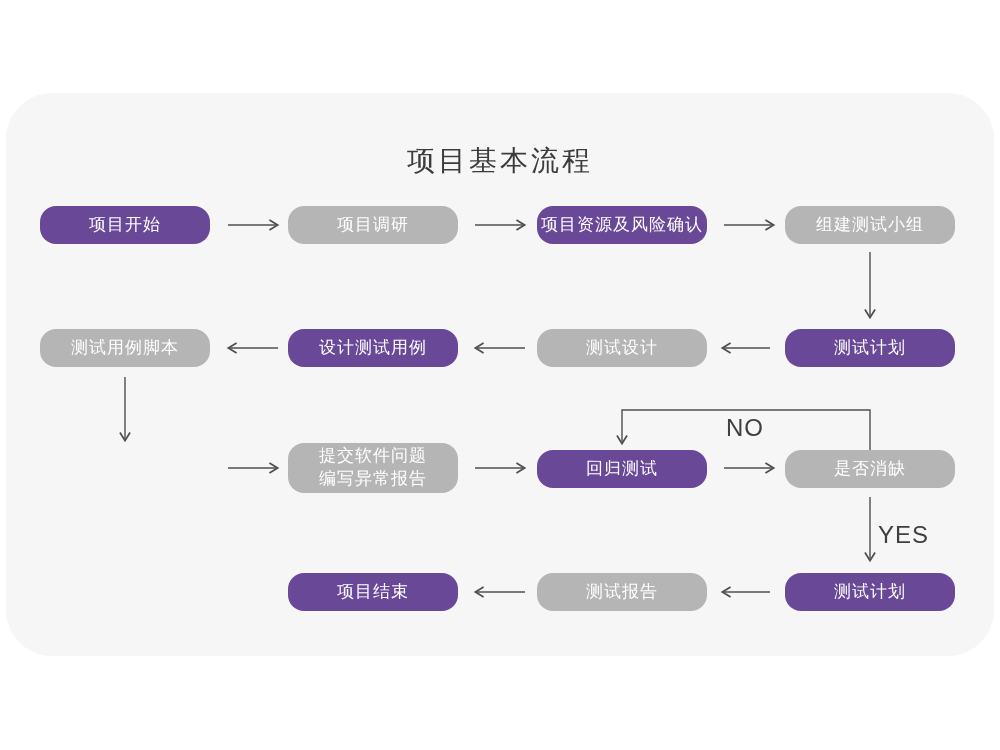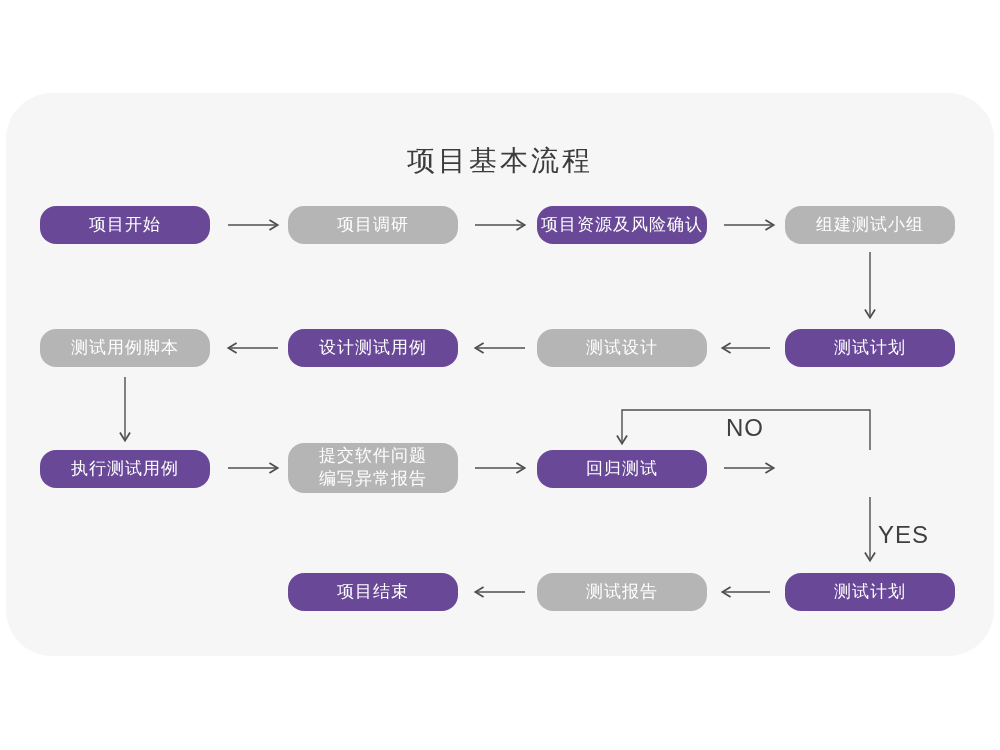--- a/index.html
+++ b/index.html
@@ -87,24 +87,24 @@
   <div class="node purple" style="left:40px;top:206px">项目开始</div>
   <div class="node gray" style="left:288px;top:206px">项目调研</div>
   <div class="node purple" style="left:537px;top:206px">项目资源及风险确认</div>
   <div class="node gray" style="left:785px;top:206px">组建测试小组</div>
 
   <div class="node purple" style="left:785px;top:329px">测试计划</div>
   <div class="node gray" style="left:537px;top:329px">测试设计</div>
   <div class="node purple" style="left:288px;top:329px">设计测试用例</div>
   <div class="node gray" style="left:40px;top:329px">测试用例脚本</div>
 
-  <div class="node purple" style="left:40px;top:450px">执行测试用例</div>
   <div class="node gray tall" style="left:288px;top:443px">提交软件问题
 编写异常报告</div>
   <div class="node purple" style="left:537px;top:450px">回归测试</div>
+  <div class="node gray" style="left:785px;top:450px">是否消缺</div>
 
   <div class="node purple" style="left:785px;top:573px">测试计划</div>
   <div class="node gray" style="left:537px;top:573px">测试报告</div>
   <div class="node purple" style="left:288px;top:573px">项目结束</div>
 
   <div class="edge-label" id="no-label">NO</div>
   <div class="edge-label" id="yes-label">YES</div>
 
 </div>
 

